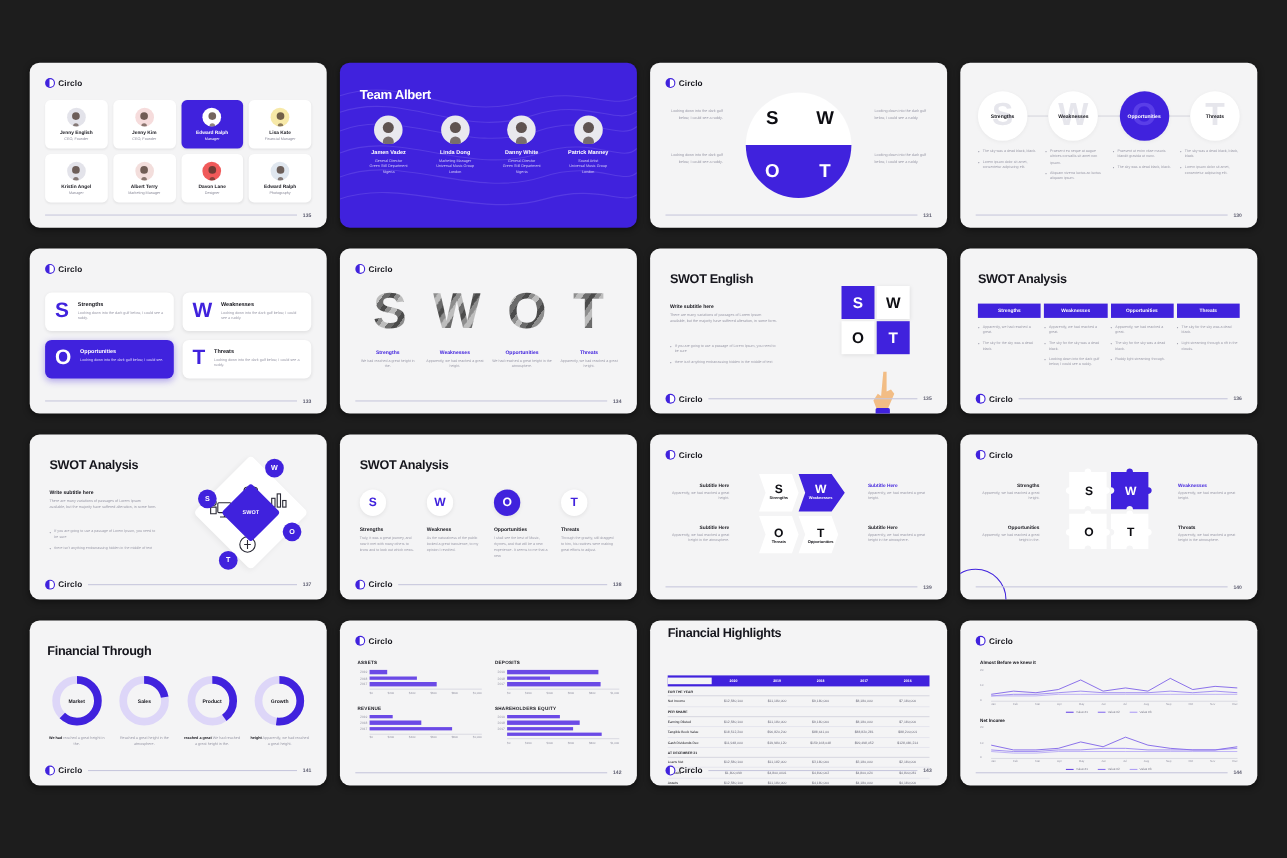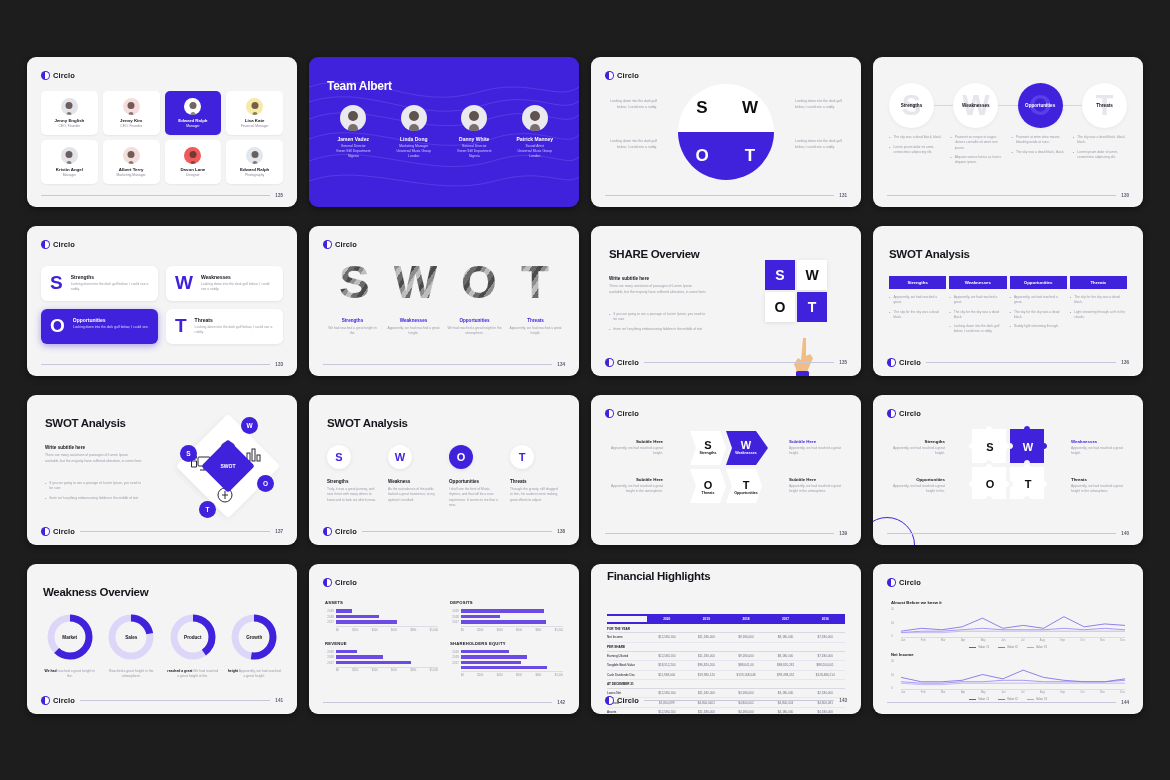--- a/index.html
+++ b/index.html
@@ -475,21 +475,21 @@
           <div class="bw-p">Apparently, we had reached a great height.</div>
         </div>
       </div>
     <div class="footer">
       <div class="rule"></div>
       <div class="pageno">134</div>
     </div>
   </div>
 
   <div class="slide">
-    <div class="title ov-title">SHARE Overview</div>
+    <div class="title ov-title">SWOT English</div>
     <div class="ov-sub">Write subtitle here</div>
     <div class="ov-p">There are many variations of passages of Lorem Ipsum available, but the majority have suffered alteration, in some form.</div>
     <div class="ov-b" style="top:86px" id="s7b">
         <div class="bullet">
           <span>If you are going to use a passage of Lorem Ipsum, you need to be sure</span>
         </div>
         <div class="bullet">
           <span>there isn't anything embarrassing hidden in the middle of text</span>
         </div>
       </div>
@@ -740,21 +740,21 @@
       <div class="ar-p">Apparently, we had reached a great height in the atmosphere.</div>
     </div>
     <div class="dec-circle"></div>
     <div class="footer">
       <div class="rule"></div>
       <div class="pageno">140</div>
     </div>
   </div>
 
   <div class="slide">
-    <div class="title" style="left:16px;top:22px;font-size:11.5px">Weakness Overview</div>
+    <div class="title" style="left:16px;top:22px;font-size:11.5px">Financial Through</div>
     <div class="dn-row" id="s13row">
         <div>
           <div class="dn"><svg viewBox="0 0 50 50" style="transform:rotate(-90deg)">
               <circle cx="25" cy="25" r="19" fill="none" stroke="#ddd6f8" stroke-width="7"></circle>
               <circle cx="25" cy="25" r="19" fill="none" stroke="#4022dd" stroke-width="7" stroke-dasharray="74.01592291857553 119.38052083641213"></circle>
             </svg><div class="dn-lbl">Market</div></div>
           <div class="dn-p"><b>We had</b>  reached a great height in the.</div>
         </div>
         <div>
           <div class="dn"><svg viewBox="0 0 50 50" style="transform:rotate(-90deg)">

